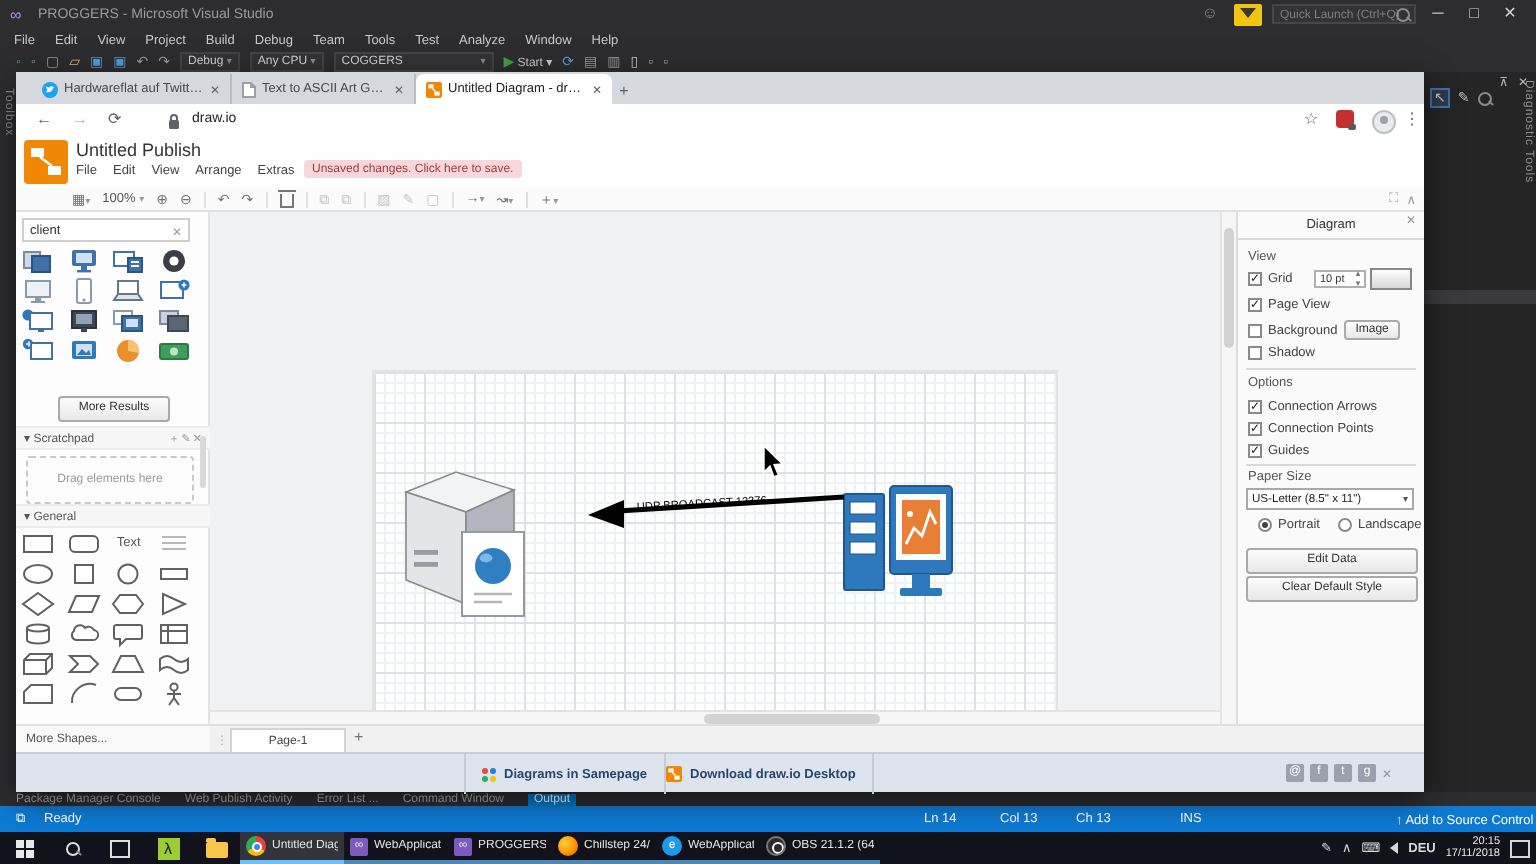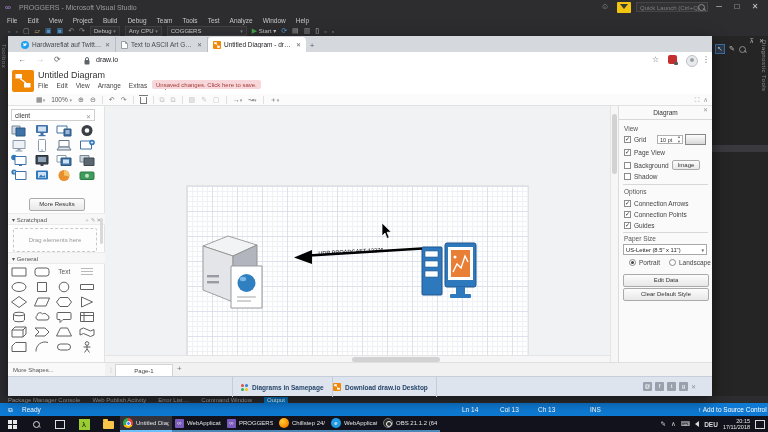--- a/index.html
+++ b/index.html
@@ -284,21 +284,21 @@
     </div>
 
     <div class="drawio">
       <div class="dw-header">
         <svg class="dw-logo shp" width="22" height="22" viewBox="0 0 22 22">
           <rect width="22" height="22" rx="2" fill="#F08705"></rect>
           <rect x="3.5" y="4" width="6.5" height="4.5" fill="#fff"></rect>
           <rect x="12" y="13" width="6.5" height="4.5" fill="#fff"></rect>
           <path d="M8,8.5 L14,13" stroke="#fff" stroke-width="1.2"></path>
         </svg>
-        <div class="dw-title">Untitled Diagram</div>
+        <div class="dw-title">Untitled Publish</div>
         <div class="dw-menus">
           <span>File</span>
           <span>Edit</span>
           <span>View</span>
           <span>Arrange</span>
           <span>Extras</span>
           <span>Help</span>
         </div>
         <span class="unsaved">Unsaved changes. Click here to save.</span>
       </div>

